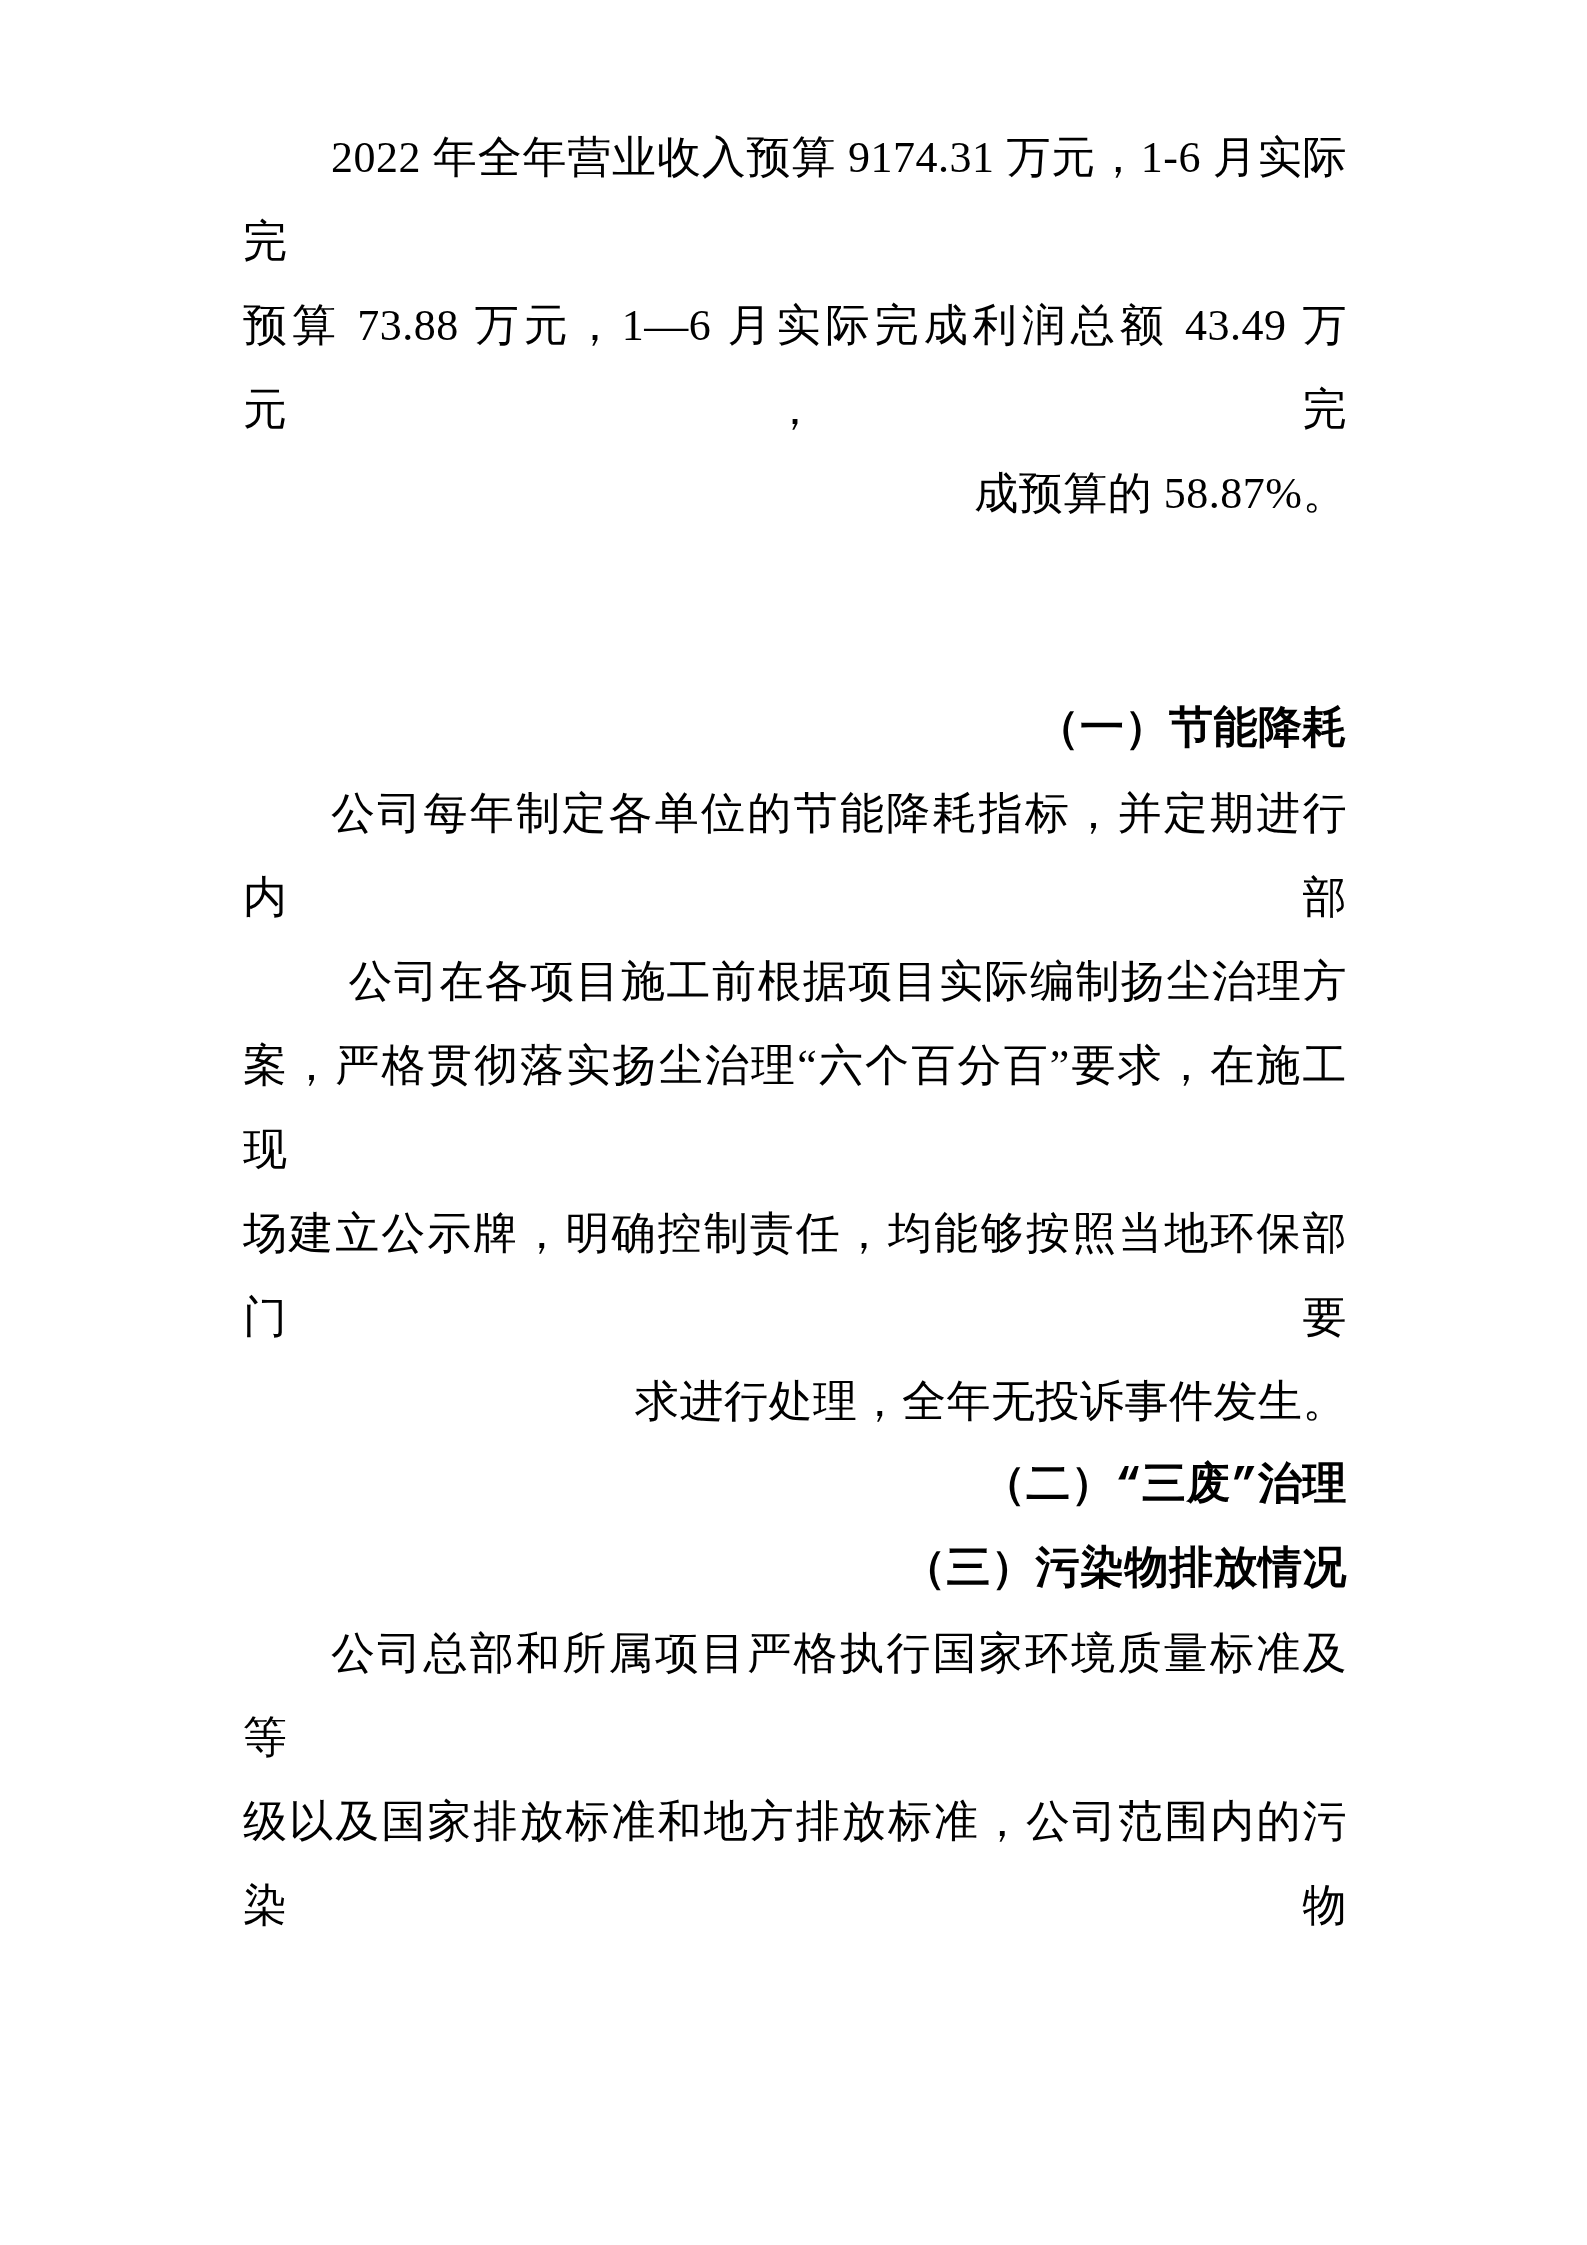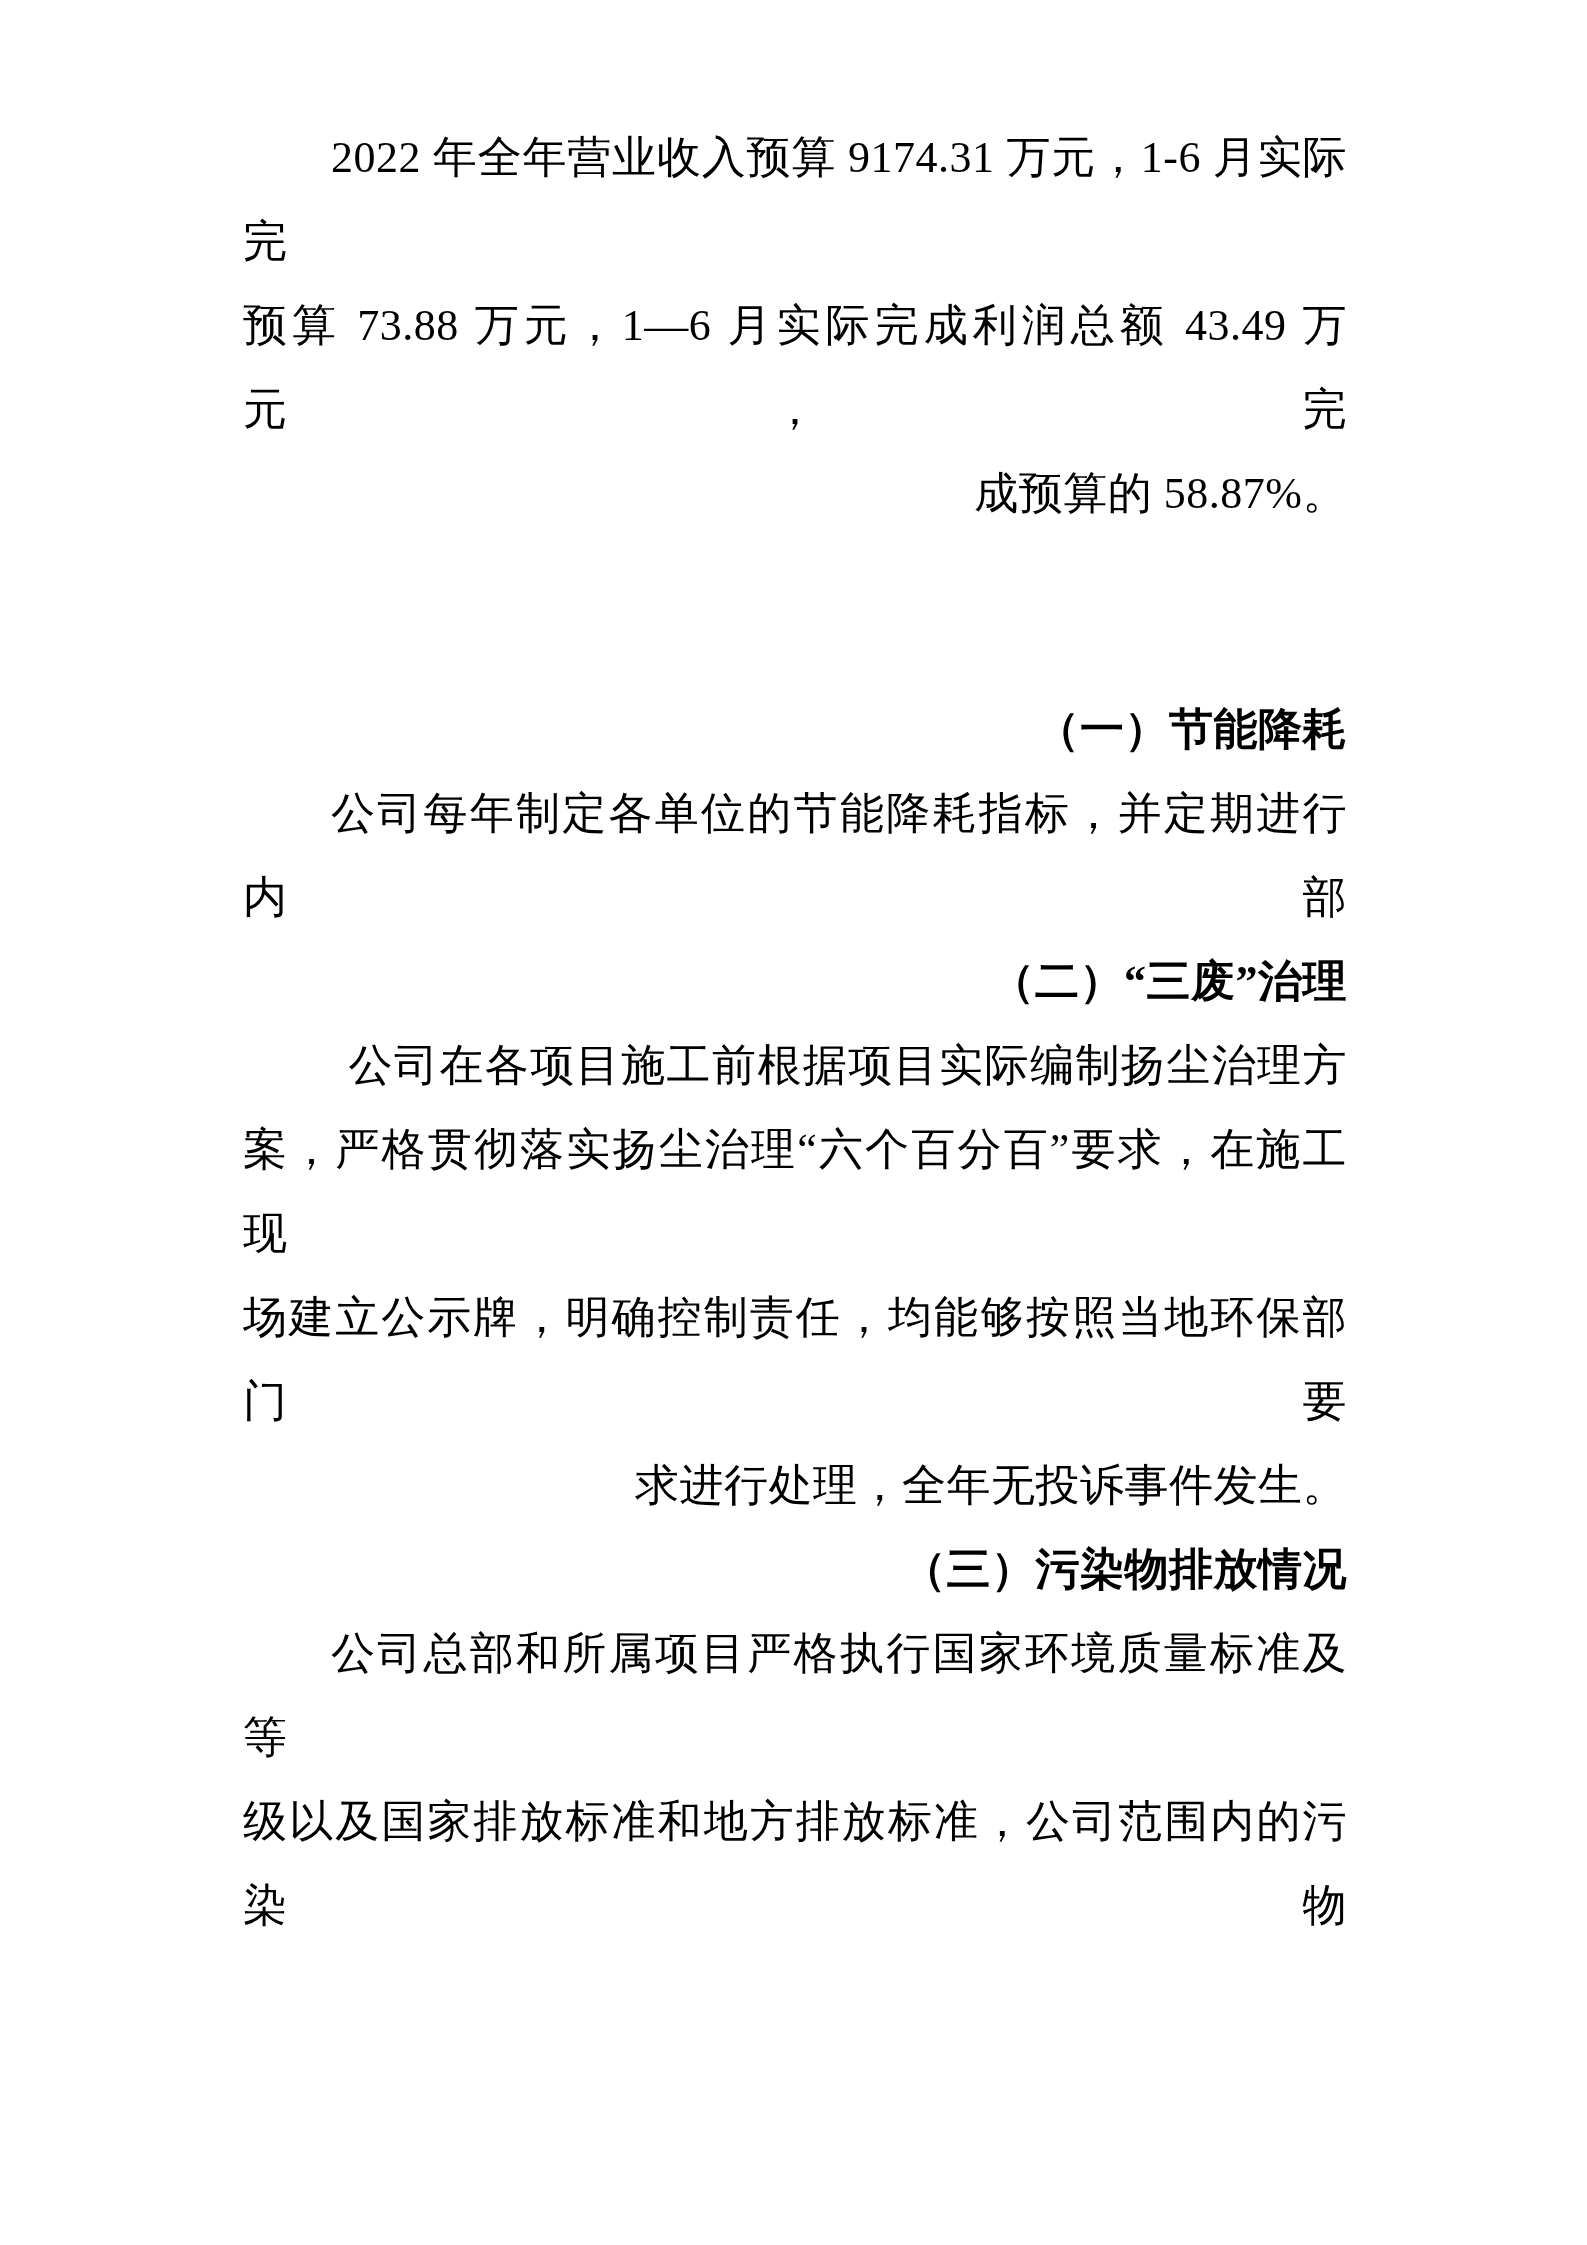--- a/index.html
+++ b/index.html
@@ -31,21 +31,21 @@
   }
   .body-text .line {
     font-family: "Liberation Serif", "DejaVu Serif", serif;
     font-weight: 400;
   }
   .heading1 .line {
     font-family: "Liberation Sans", "DejaVu Sans", sans-serif;
     font-weight: 700;
   }
   .heading2 .line {
-    font-family: Liberation Serif, serif;
+    font-family: Liberation Mono, monospace;
     font-weight: 700;
   }
   .spacer { height: 152px; }
 </style>
 </head>
 <body>
 
 <div class="page">
   <div>
       <div class="block body-text">
@@ -53,28 +53,28 @@
         <div class="line j">预算 73.88 万元，1—6 月实际完成利润总额 43.49 万元，完</div>
         <div class="line">成预算的 58.87%。</div>
       </div>
       <div class="block spacer"></div>
       <div class="block heading2">
         <div class="line" style="text-indent: 1.2em;">（一）节能降耗</div>
       </div>
       <div class="block body-text">
         <div class="line j" style="text-indent: 2em;">公司每年制定各单位的节能降耗指标，并定期进行内部</div>
       </div>
-      <div class="block heading2">
-        <div class="line" style="text-indent: 1.2em;">（二）“三废”治理</div>
-      </div>
       <div class="block body-text">
         <div class="line j" style="text-indent: 2.4em;">公司在各项目施工前根据项目实际编制扬尘治理方</div>
         <div class="line j">案，严格贯彻落实扬尘治理“六个百分百”要求，在施工现</div>
         <div class="line j">场建立公示牌，明确控制责任，均能够按照当地环保部门要</div>
         <div class="line">求进行处理，全年无投诉事件发生。</div>
+      </div>
+      <div class="block heading2">
+        <div class="line" style="text-indent: 1.2em;">（二）“三废”治理</div>
       </div>
       <div class="block heading2">
         <div class="line" style="text-indent: 1.2em;">（三）污染物排放情况</div>
       </div>
       <div class="block body-text">
         <div class="line j" style="text-indent: 2em;">公司总部和所属项目严格执行国家环境质量标准及等</div>
         <div class="line j">级以及国家排放标准和地方排放标准，公司范围内的污染物</div>
       </div>
     </div>
 </div>

